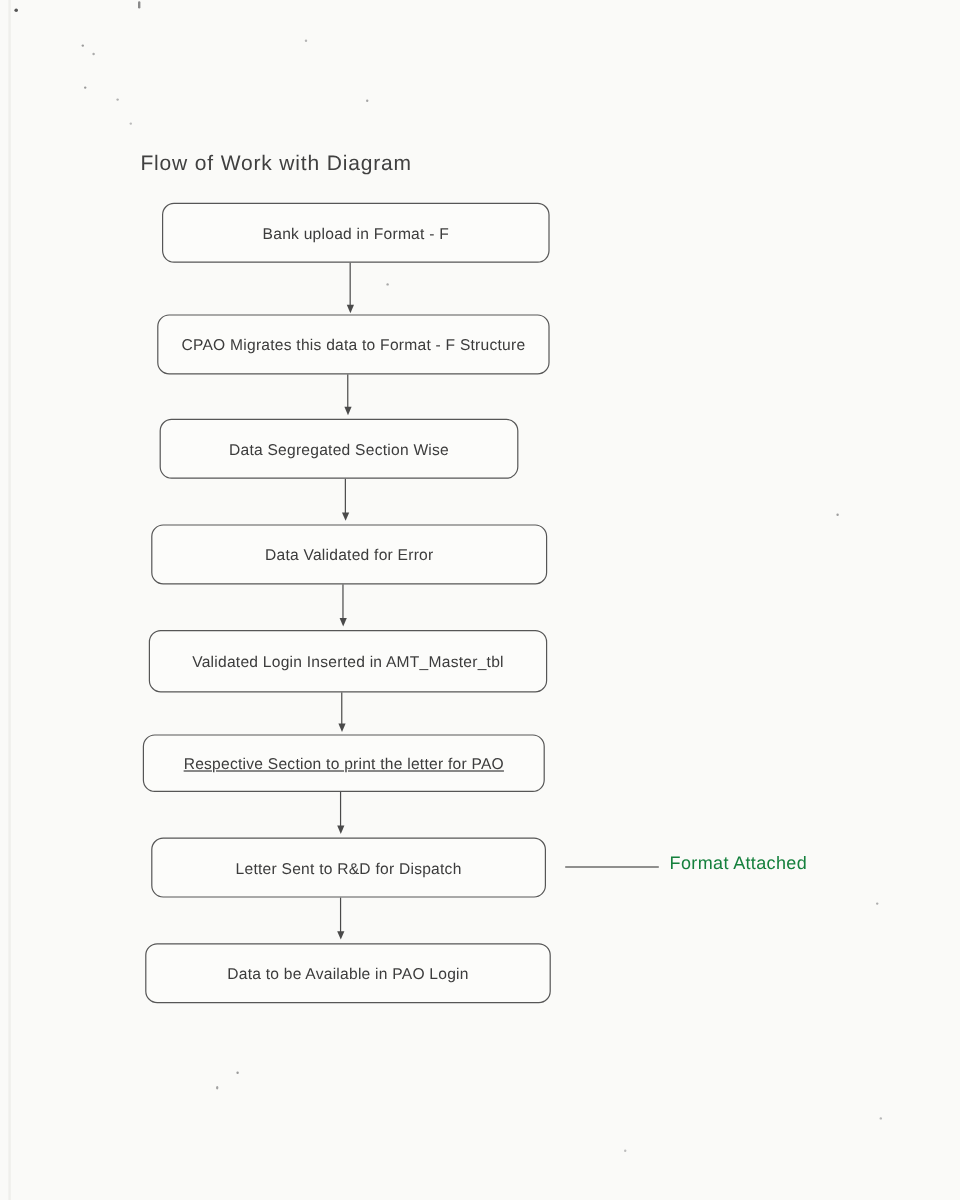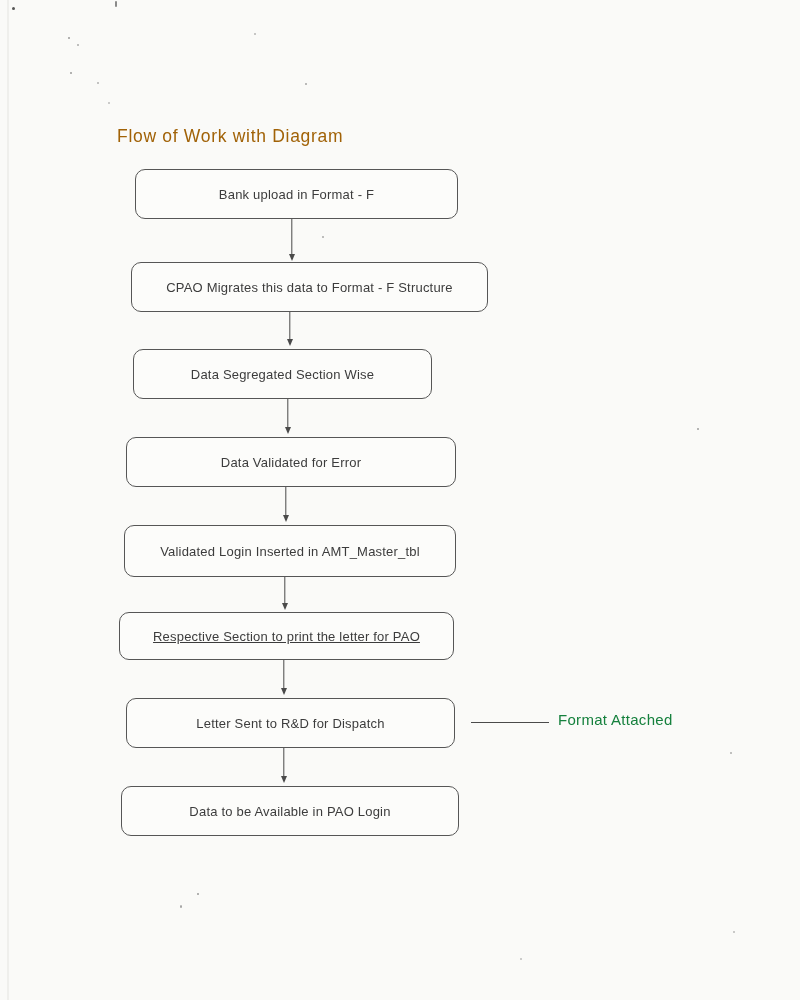--- a/index.html
+++ b/index.html
@@ -26,21 +26,21 @@
     height: 1000px;
     background: #efefec;
   }
   .page-title {
     position: absolute;
     left: 117px;
     top: 126px;
     font-size: 17.5px;
     font-weight: 400;
     letter-spacing: 0.7px;
-    color: #a16207;
+    color: #404040;
     white-space: nowrap;
   }
   .flow-box {
     position: absolute;
     border: 1.5px solid #565656;
     border-radius: 10px;
     background: rgba(253,253,252,0.6);
     display: flex;
     align-items: center;
     justify-content: center;
@@ -102,21 +102,21 @@
 <body>
 
 <div id="page">
 
   <div class="scan-edge"></div>
 
   <div class="page-title">Flow of Work with Diagram</div>
 
   <div class="flow-box" style="left:135px; top:169px; width:323px; height:50px;">Bank upload in Format - F</div>
 
-  <div class="flow-box" style="left:131px; top:262px; width:357px; height:50px;">CPAO Migrates this data to Format - F Structure</div>
+  <div class="flow-box" style="left:131px; top:262px; width:327px; height:50px;">CPAO Migrates this data to Format - F Structure</div>
 
   <div class="flow-box" style="left:133px; top:349px; width:299px; height:50px;">Data Segregated Section Wise</div>
 
   <div class="flow-box" style="left:126px; top:437px; width:330px; height:50px;">Data Validated for Error</div>
 
   <div class="flow-box" style="left:124px; top:525px; width:332px; height:52px;">Validated Login Inserted in AMT_Master_tbl</div>
 
   <div class="flow-box" style="left:119px; top:612px; width:335px; height:48px;text-decoration:underline;">Respective Section to print the letter for PAO</div>
 
   <div class="flow-box" style="left:121px; top:786px; width:338px; height:50px;">Data to be Available in PAO Login</div>

